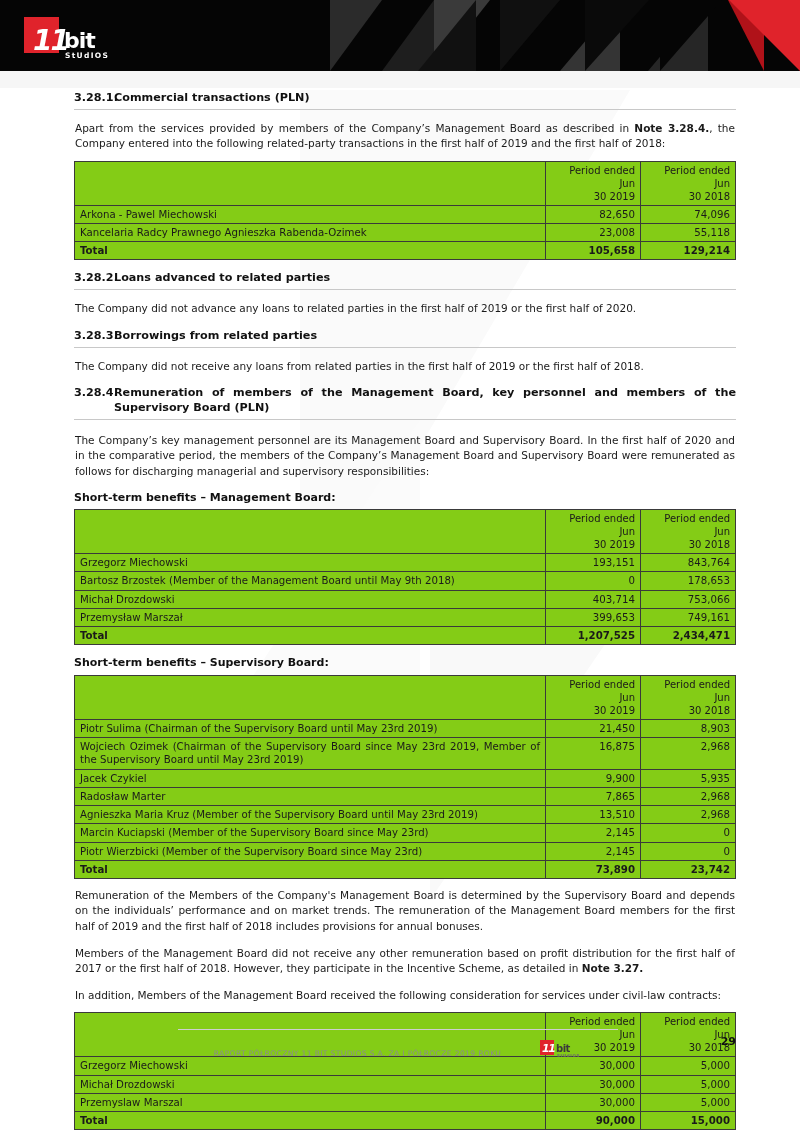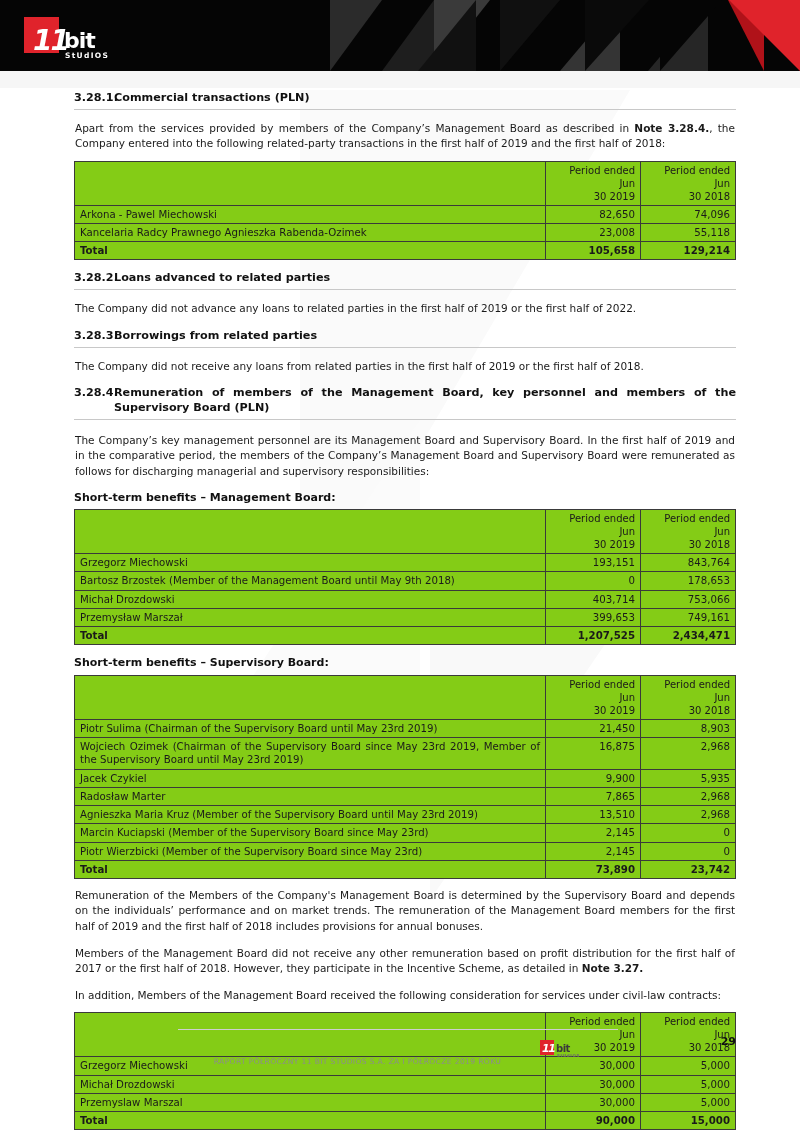--- a/index.html
+++ b/index.html
@@ -300,21 +300,21 @@
   }
   .footer-rule {
     position: absolute;
     left: 178px; top: 8px;
     width: 440px;
     height: 1px;
     background: #cfcfcf;
   }
   .footer-text {
     position: absolute;
-    left: 178px; top: 36px;
+    left: 178px; top: 28px;
     width: 359px;
     text-align: center;
     font-size: 7.6px;
     letter-spacing: 0.35px;
     color: #8c8c8c;
   }
   .footer-logo {
     position: absolute;
     left: 540px; top: 19px;
     width: 44px; height: 22px;
@@ -435,39 +435,39 @@
       </tr>
     </tbody>
   </table>
 
   <div class="sp10"></div>
 
   <h3 class="sec-head">
     <span class="num">3.28.2.</span><span>Loans advanced to related parties</span>
   </h3>
   <div class="sp10"></div>
-  <p class="para">The Company did not advance any loans to related parties in the first half of 2019 or the first half of 2022.</p>
+  <p class="para">The Company did not advance any loans to related parties in the first half of 2019 or the first half of 2020.</p>
   <div class="sp10"></div>
 
   <h3 class="sec-head">
     <span class="num">3.28.3.</span><span>Borrowings from related parties</span>
   </h3>
   <div class="sp10"></div>
   <p class="para">The Company did not receive any loans from related parties in the first half of 2019 or the first half of 2018.</p>
   <div class="sp10"></div>
 
   <h3 class="sec-head multiline">
     <span class="num">3.28.4.</span>
     <span class="txt">
       <span class="l1">Remuneration of members of the Management Board, key personnel and members of the</span>
       <span class="l2">Supervisory Board (PLN)</span>
     </span>
   </h3>
   <div class="sp12"></div>
-  <p class="para">The Company’s key management personnel are its Management Board and Supervisory Board. In the first half of 2019 and in the comparative period, the members of the Company’s Management Board and Supervisory Board were remunerated as follows for discharging managerial and supervisory responsibilities:</p>
+  <p class="para">The Company’s key management personnel are its Management Board and Supervisory Board. In the first half of 2020 and in the comparative period, the members of the Company’s Management Board and Supervisory Board were remunerated as follows for discharging managerial and supervisory responsibilities:</p>
   <div class="sp10"></div>
 
   <p class="sub-label">Short-term benefits – Management Board:</p>
   <div class="sp4"></div>
 
   <table class="fin">
     <colgroup>
         <col class="c-label">
         <col class="c-num">
         <col class="c-num">

